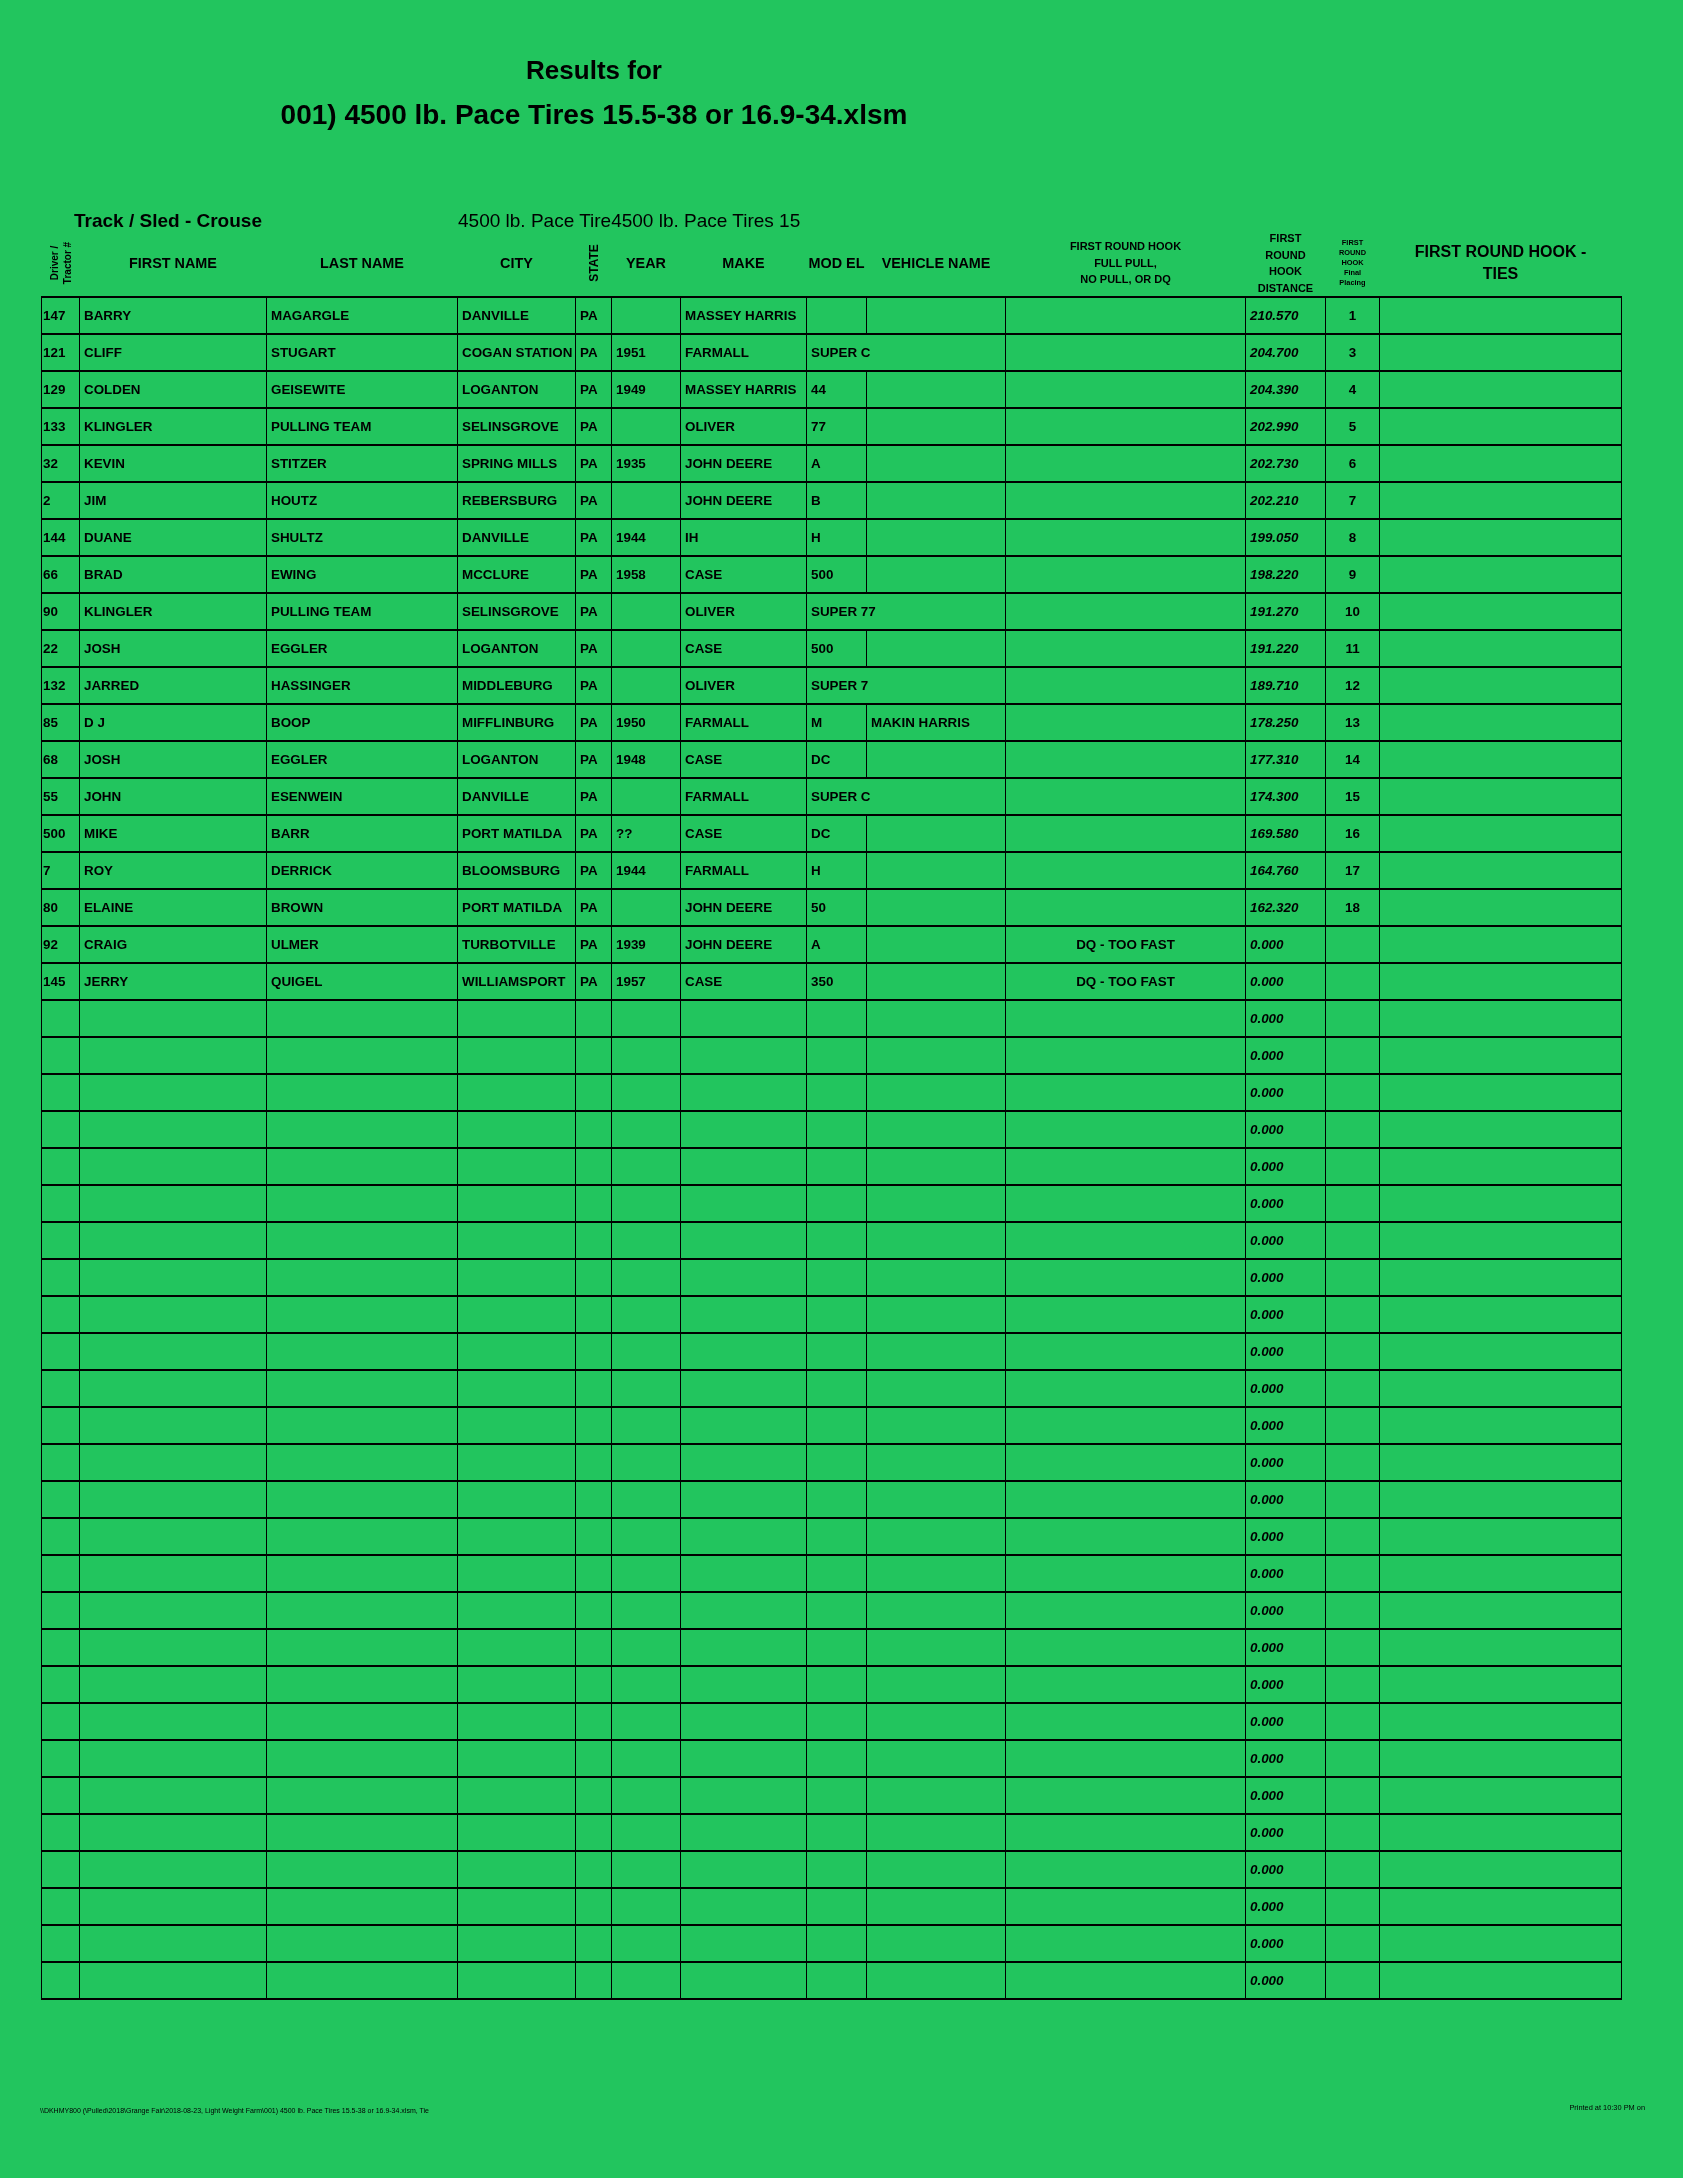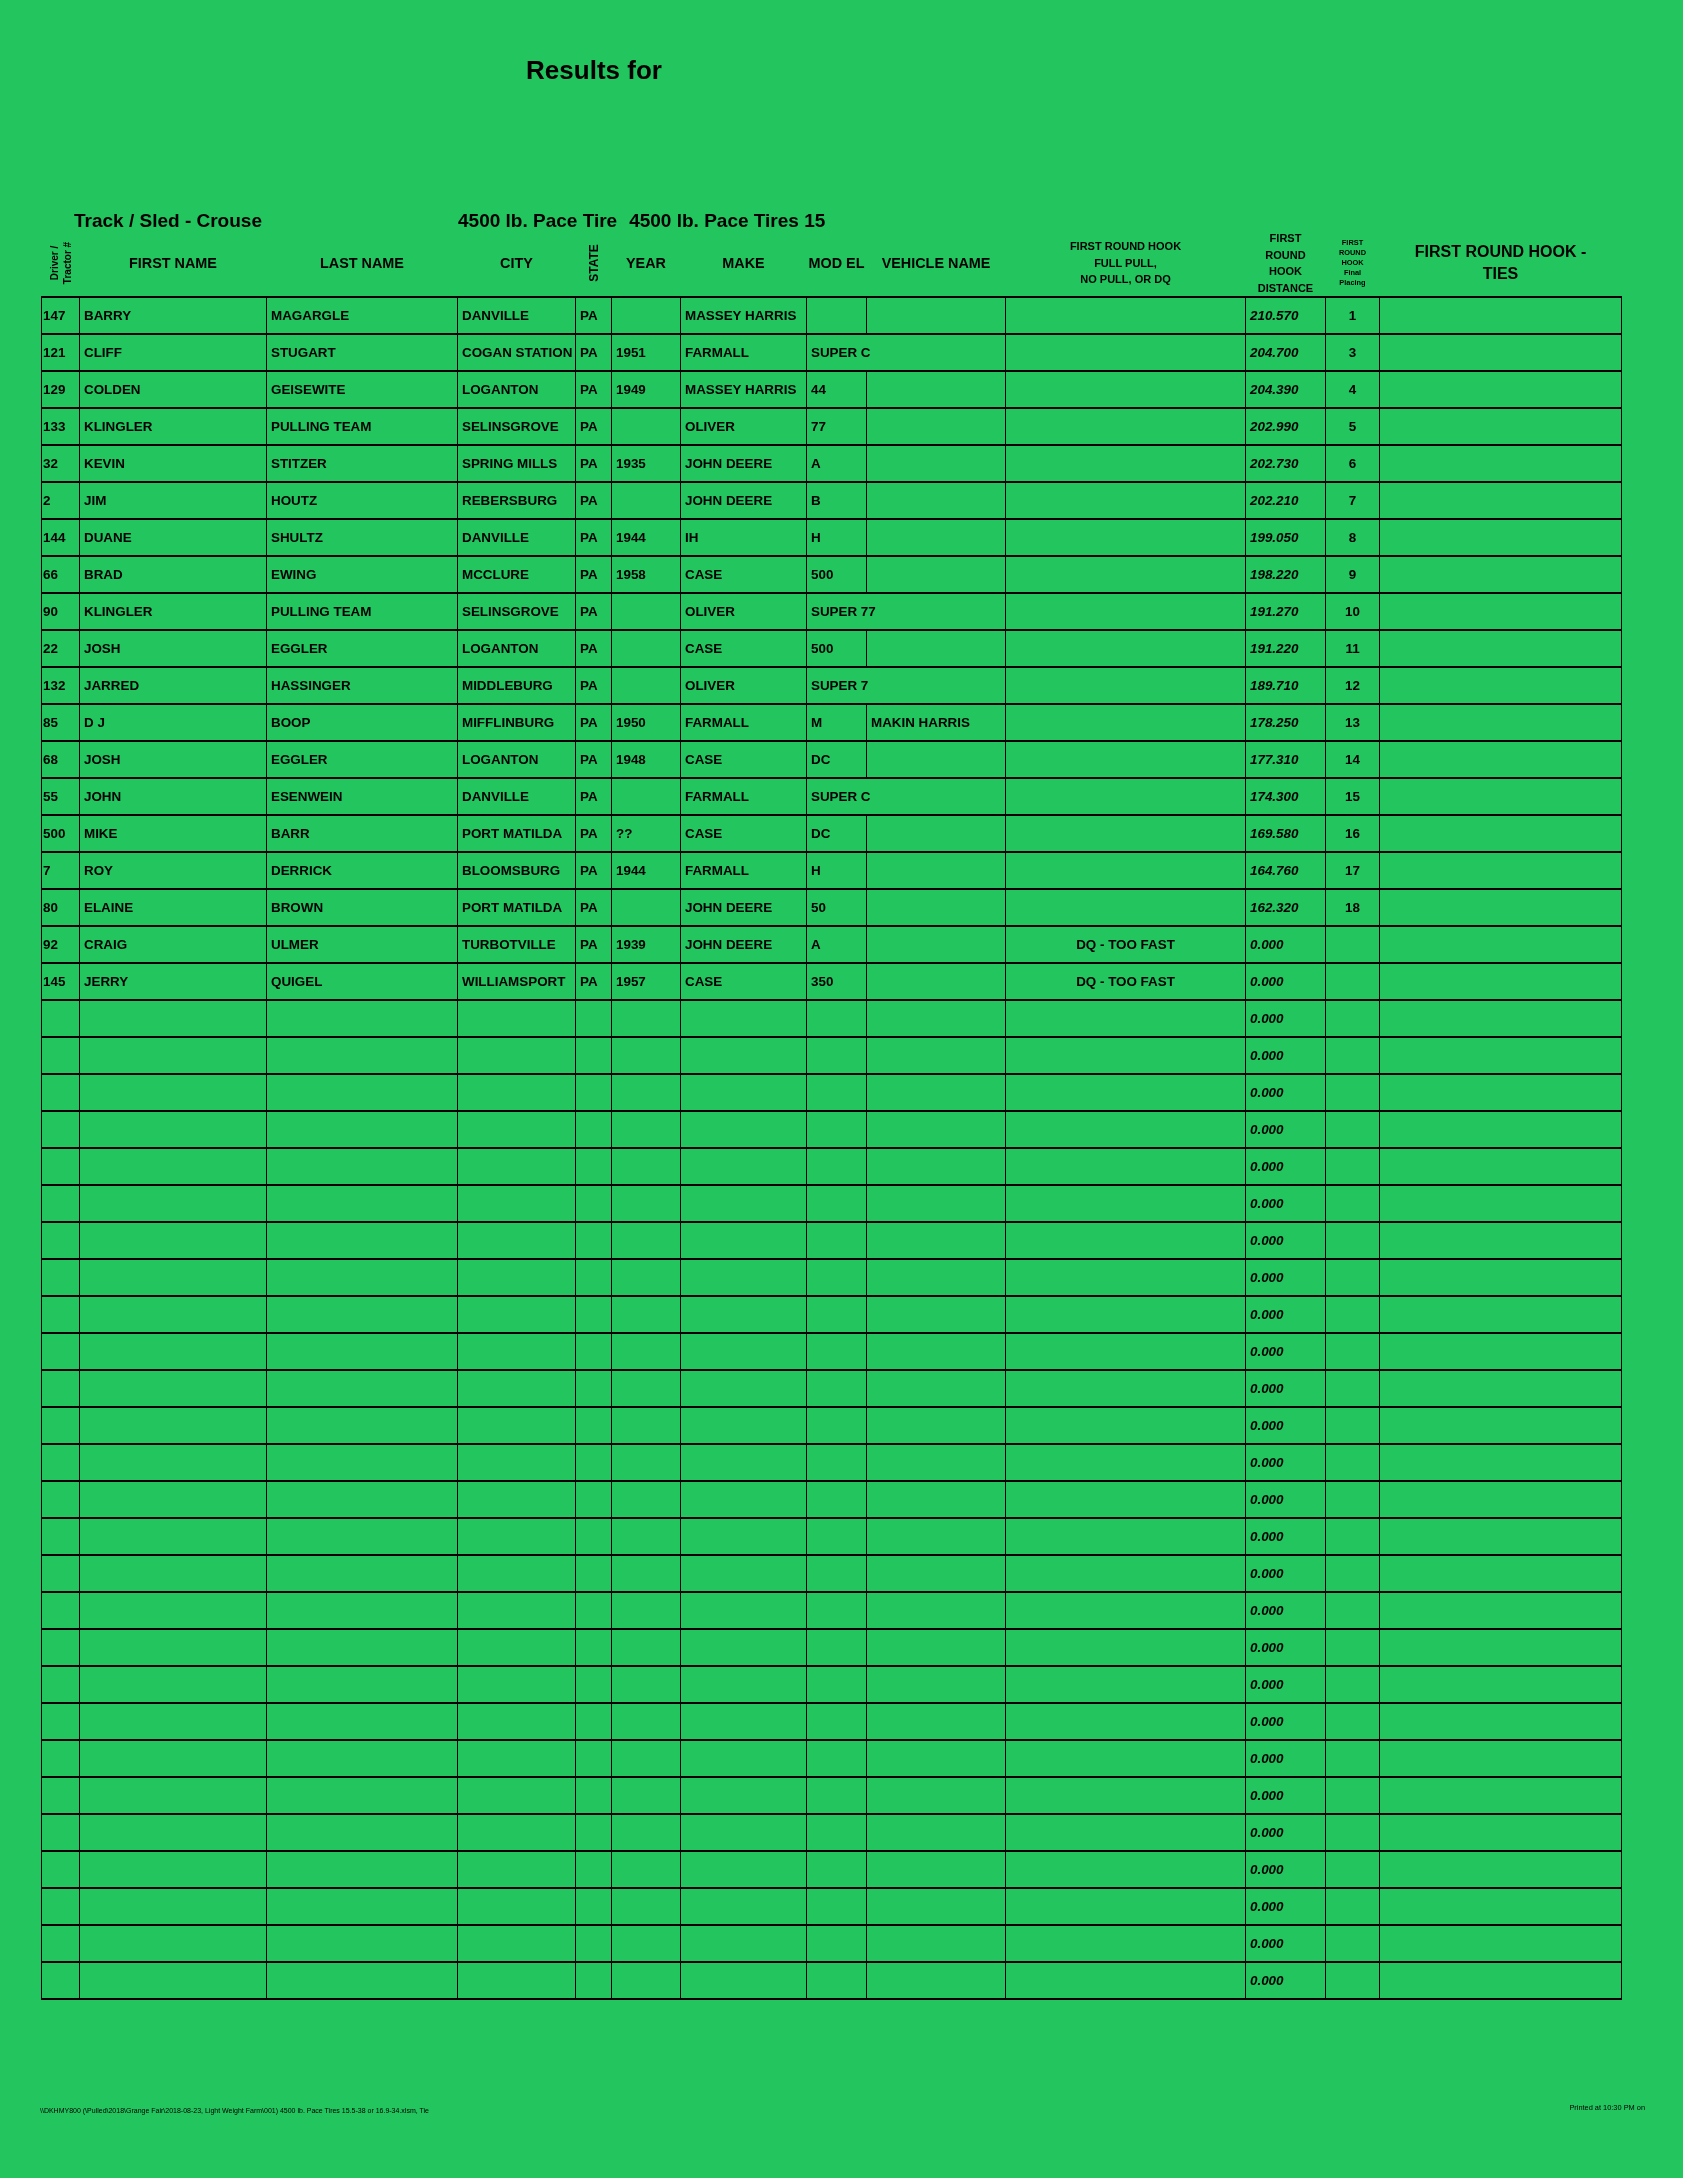--- a/index.html
+++ b/index.html
@@ -5,22 +5,22 @@
   html,body{margin:0;padding:0;background:#9a9a9a;}
   .page{position:relative;width:1683px;height:2178px;background:#22c55e;
         font-family:"Liberation Sans",sans-serif;color:#000;overflow:hidden;}
 
   .title-line1{position:absolute;left:0;top:55px;width:1188px;text-align:center;
                font-size:26px;font-weight:bold;}
   .title-line2{position:absolute;left:0;top:99px;width:1188px;text-align:center;
                font-size:28px;font-weight:bold;}
 
   .preheader-track{position:absolute;left:74px;top:210px;font-size:19px;font-weight:bold;white-space:nowrap;}
-  .preheader-class{position:absolute;left:458px;top:210px;font-size:19px;font-weight:bold;
-                   white-space:nowrap;display:flex;gap:12px;}
+  .preheader-class{position:absolute;left:458px;top:210px;font-size:19px;font-weight:normal;
+                   white-space:nowrap;display:flex;}
   .preheader-class .clip{display:inline-block;max-width:213px;overflow:hidden;white-space:nowrap;}
 
   table.results{position:absolute;left:41px;top:230px;width:1579px;
                 border-collapse:collapse;table-layout:fixed;}
   thead th{border:none;padding:0;height:65px;vertical-align:middle;text-align:center;
            font-weight:bold;position:relative;overflow:visible;}
   .th-main{font-size:14.4px;}
   .th-small{font-size:11px;line-height:1.5;}
   .th-tiny{font-size:7.4px;line-height:1.35;font-weight:bold;}
   .th-ties{font-size:16px;line-height:1.35;}
@@ -40,20 +40,21 @@
 
   .footer-left{position:absolute;left:40px;top:2107px;font-size:7px;white-space:nowrap;}
   .footer-right{position:absolute;right:38px;top:2103px;font-size:7.4px;white-space:nowrap;}
 </style>
 </head>
 <body>
 
 <div class="page">
 
   <div class="title-line1">Results for</div>
+  <div class="title-line2">001) 4500 lb. Pace Tires 15.5-38 or 16.9-34.xlsm</div>
 
   <div class="preheader-track">Track / Sled - Crouse</div>
   <div class="preheader-class">
     <span class="clip">4500 lb. Pace Tire</span>
       <span class="clip">4500 lb. Pace Tires 15</span>
   </div>
 
   <table class="results">
     <colgroup>
       <col style="width:38px">

